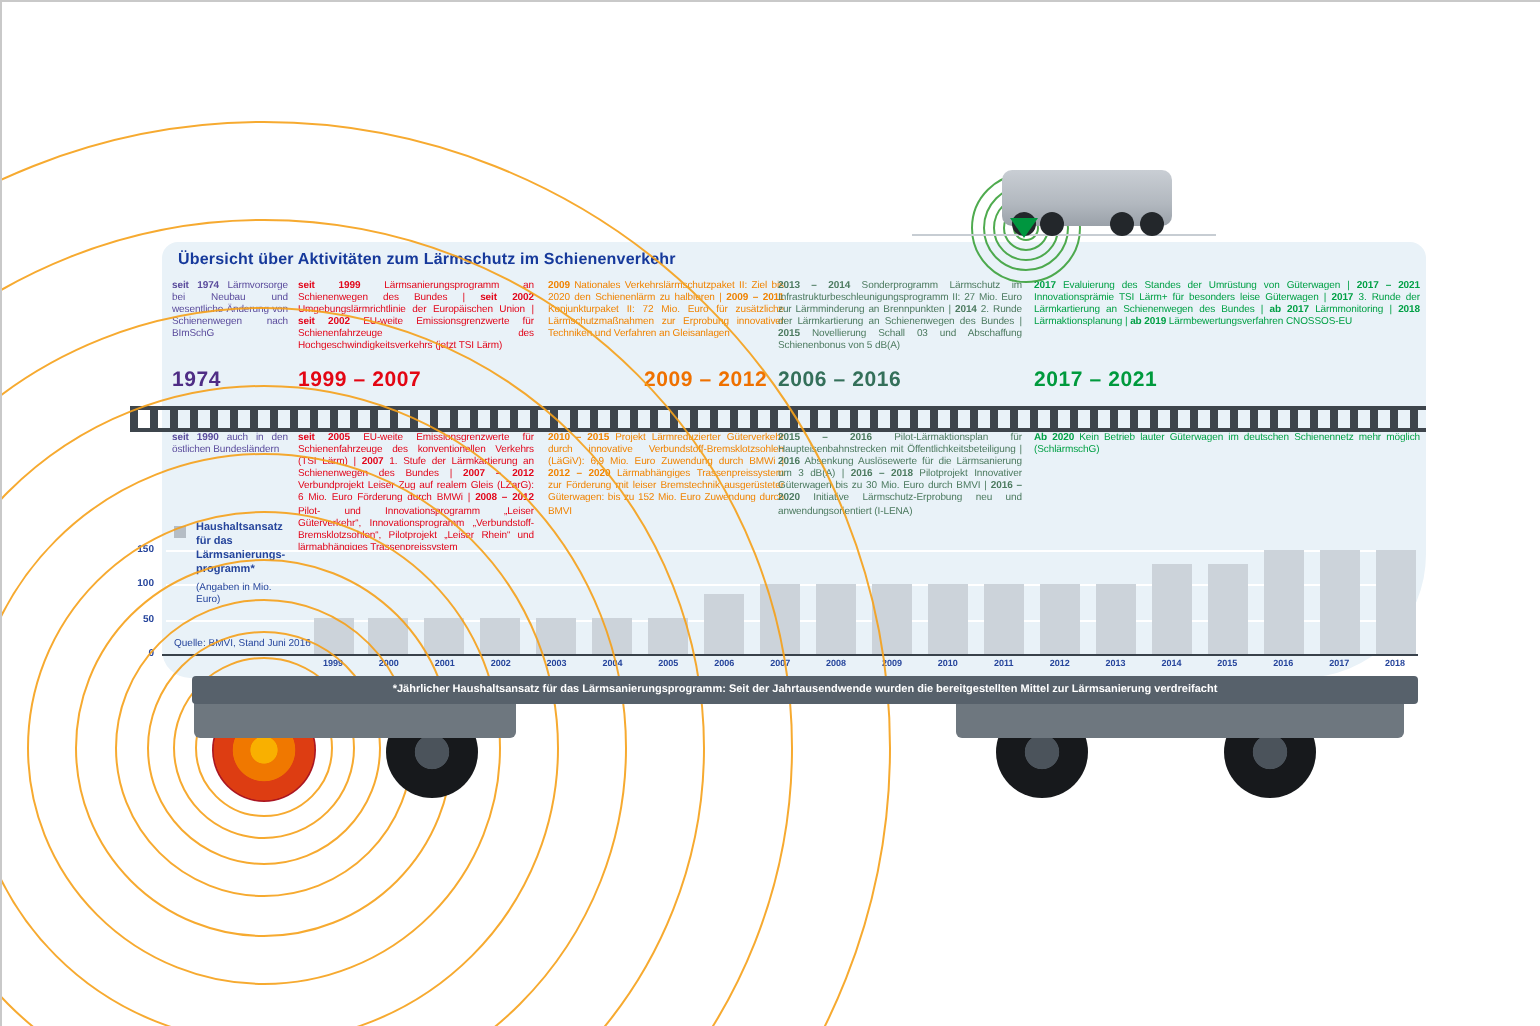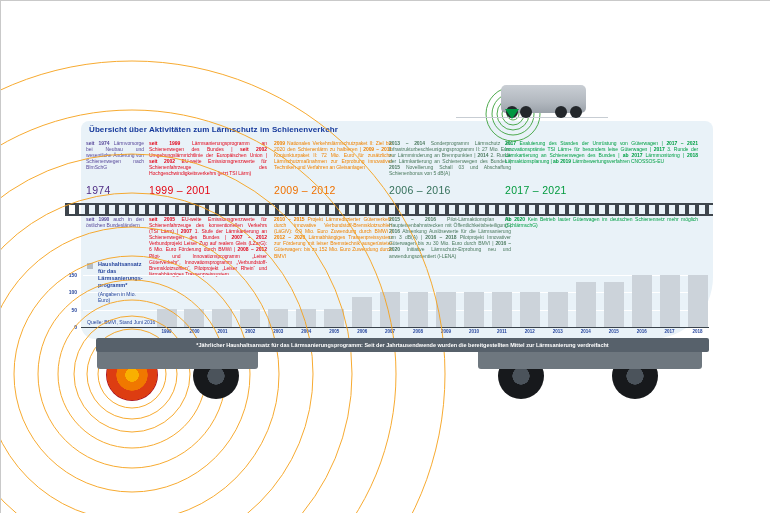--- a/index.html
+++ b/index.html
@@ -4,23 +4,23 @@
 <style>
   html,body{margin:0;padding:0;background:#fff;}
   .canvas{position:relative;width:770px;height:513px;background:#ffffff;border:1px solid #c9c9c9;
           overflow:hidden;font-family:"Liberation Sans",sans-serif;}
   .wagon-body{position:absolute;left:80px;top:120px;width:632px;height:218px;
               background:#e9f2f8;border-radius:8px 8px 62px 14px;}
   .headline{position:absolute;left:88px;top:124px;font-size:8px;font-weight:bold;color:#16399b;letter-spacing:.1px;}
   .ptext{position:absolute;font-size:5px;line-height:1.22;text-align:justify;letter-spacing:-.05px;}
   .top-row{top:139px}
   .bottom-row{top:215px}
-  .pyear{position:absolute;top:183px;font-size:10.5px;font-weight:normal;letter-spacing:.3px;}
+  .pyear{position:absolute;top:183px;font-size:10.5px;font-weight:bold;letter-spacing:.3px;}
   .c1{left:85px;width:58px}.c2{left:148px;width:118px}.c3{left:273px;width:118px}
-  .c4{left:388px;width:122px}.c5{left:504px;width:193px}
+  .c4{left:388px;width:122px}.c5{left:516px;width:193px}
   .track{position:absolute;left:64px;top:202px;width:648px;height:9px;
          border-top:2px solid #3e454c;border-bottom:2px solid #3e454c;
          background:repeating-linear-gradient(90deg,#3e454c 0 4px,rgba(0,0,0,0) 4px 10px);}
   .layer{position:absolute;left:0;top:0;width:770px;height:513px;pointer-events:none;}
   .grid{position:absolute;left:82px;width:622px;height:1px;background:#ffffff;}
   .axis{position:absolute;left:80px;top:326px;width:628px;height:1px;background:#39424b;}
   .bar{position:absolute;width:20px;background:#ccd3da;}
   .xtick{position:absolute;top:328px;width:28px;text-align:center;font-size:4.5px;font-weight:bold;color:#26459c;}
   .ytick{position:absolute;left:50px;width:26px;text-align:right;font-size:5px;font-weight:bold;color:#26459c;}
   .legend{position:absolute;left:86px;top:260px;width:56px;color:#26459c;}
@@ -52,22 +52,22 @@
 
   <div class="headline">Übersicht über Aktivitäten zum Lärmschutz im Schienenverkehr</div>
 
   <div class="ptext top-row c1" style="color: rgb(90, 75, 156);"><b>seit 1974</b> Lärmvorsorge bei Neubau und wesentliche Änderung von Schienenwegen nach BImSchG</div>
   <div class="ptext top-row c2" style="color: rgb(226, 6, 26);"><b>seit 1999</b> Lärmsanierungsprogramm an Schienenwegen des Bundes | <b>seit 2002</b> Umgebungslärmrichtlinie der Europäischen Union | <b>seit 2002</b> EU-weite Emissionsgrenzwerte für Schienenfahrzeuge des Hochgeschwindigkeitsverkehrs (jetzt TSI Lärm)</div>
   <div class="ptext top-row c3" style="color: rgb(240, 131, 0);"><b>2009</b> Nationales Verkehrslärmschutzpaket II: Ziel bis 2020 den Schienenlärm zu halbieren | <b>2009 – 2011</b> Konjunkturpaket II: 72 Mio. Euro für zusätzliche Lärmschutzmaßnahmen zur Erprobung innovativer Techniken und Verfahren an Gleisanlagen</div>
   <div class="ptext top-row c4" style="color: rgb(76, 122, 95);"><b>2013 – 2014</b> Sonderprogramm Lärmschutz im Infrastrukturbeschleunigungsprogramm II: 27 Mio. Euro zur Lärmminderung an Brennpunkten | <b>2014</b> 2. Runde der Lärmkartierung an Schienenwegen des Bundes | <b>2015</b> Novellierung Schall 03 und Abschaffung Schienenbonus von 5 dB(A)</div>
   <div class="ptext top-row c5" style="color: rgb(0, 160, 69);"><b>2017</b> Evaluierung des Standes der Umrüstung von Güterwagen | <b>2017 – 2021</b> Innovationsprämie TSI Lärm+ für besonders leise Güterwagen | <b>2017</b> 3. Runde der Lärmkartierung an Schienenwegen des Bundes | <b>ab 2017</b> Lärmmonitoring | <b>2018</b> Lärmaktionsplanung | <b>ab 2019</b> Lärmbewertungsverfahren CNOSSOS-EU</div>
 
   <div class="pyear c1" style="color: rgb(79, 45, 133);">1974</div>
-  <div class="pyear c2" style="color: rgb(227, 6, 19);">1999 – 2001</div>
-  <div class="pyear c3" style="color: rgb(239, 113, 0);">2009 – 2012</div>
+  <div class="pyear c2" style="color: rgb(227, 6, 19);">1999 – 2007</div>
+  <div class="pyear c3" style="color: rgb(239, 113, 0); margin-left: 48px;">2009 – 2012</div>
   <div class="pyear c4" style="color: rgb(52, 112, 90);">2006 – 2016</div>
   <div class="pyear c5" style="color: rgb(0, 154, 61);">2017 – 2021</div>
 
   <div class="track"></div>
 
   <div class="ptext bottom-row c1" style="color: rgb(90, 75, 156);"><b>seit 1990</b> auch in den östlichen Bundesländern</div>
   <div class="ptext bottom-row c2" style="color: rgb(226, 6, 26);"><b>seit 2005</b> EU-weite Emissionsgrenzwerte für Schienenfahrzeuge des konventionellen Verkehrs (TSI Lärm) | <b>2007</b> 1. Stufe der Lärmkartierung an Schienenwegen des Bundes | <b>2007 – 2012</b> Verbundprojekt Leiser Zug auf realem Gleis (LZarG): 6 Mio. Euro Förderung durch BMWi | <b>2008 – 2012</b> Pilot- und Innovationsprogramm „Leiser Güterverkehr“, Innovationsprogramm „Verbundstoff-Bremsklotzsohlen“, Pilotprojekt „Leiser Rhein“ und lärmabhängiges Trassenpreissystem</div>
   <div class="ptext bottom-row c3" style="color: rgb(240, 131, 0);"><b>2010 – 2015</b> Projekt Lärmreduzierter Güterverkehr durch innovative Verbundstoff-Bremsklotzsohlen (LäGiV): 6,9 Mio. Euro Zuwendung durch BMWi | <b>2012 – 2020</b> Lärmabhängiges Trassenpreissystem zur Förderung mit leiser Bremstechnik ausgerüsteter Güterwagen: bis zu 152 Mio. Euro Zuwendung durch BMVI</div>
   <div class="ptext bottom-row c4" style="color: rgb(76, 122, 95);"><b>2015 – 2016</b> Pilot-Lärmaktionsplan für Haupteisenbahnstrecken mit Öffentlichkeitsbeteiligung | <b>2016</b> Absenkung Auslösewerte für die Lärmsanierung um 3 dB(A) | <b>2016 – 2018</b> Pilotprojekt Innovativer Güterwagen bis zu 30 Mio. Euro durch BMVI | <b>2016 – 2020</b> Initiative Lärmschutz-Erprobung neu und anwendungsorientiert (I-LENA)</div>
   <div class="ptext bottom-row c5" style="color: rgb(0, 160, 69);"><b>Ab 2020</b> Kein Betrieb lauter Güterwagen im deutschen Schienennetz mehr möglich (SchlärmschG)</div>

